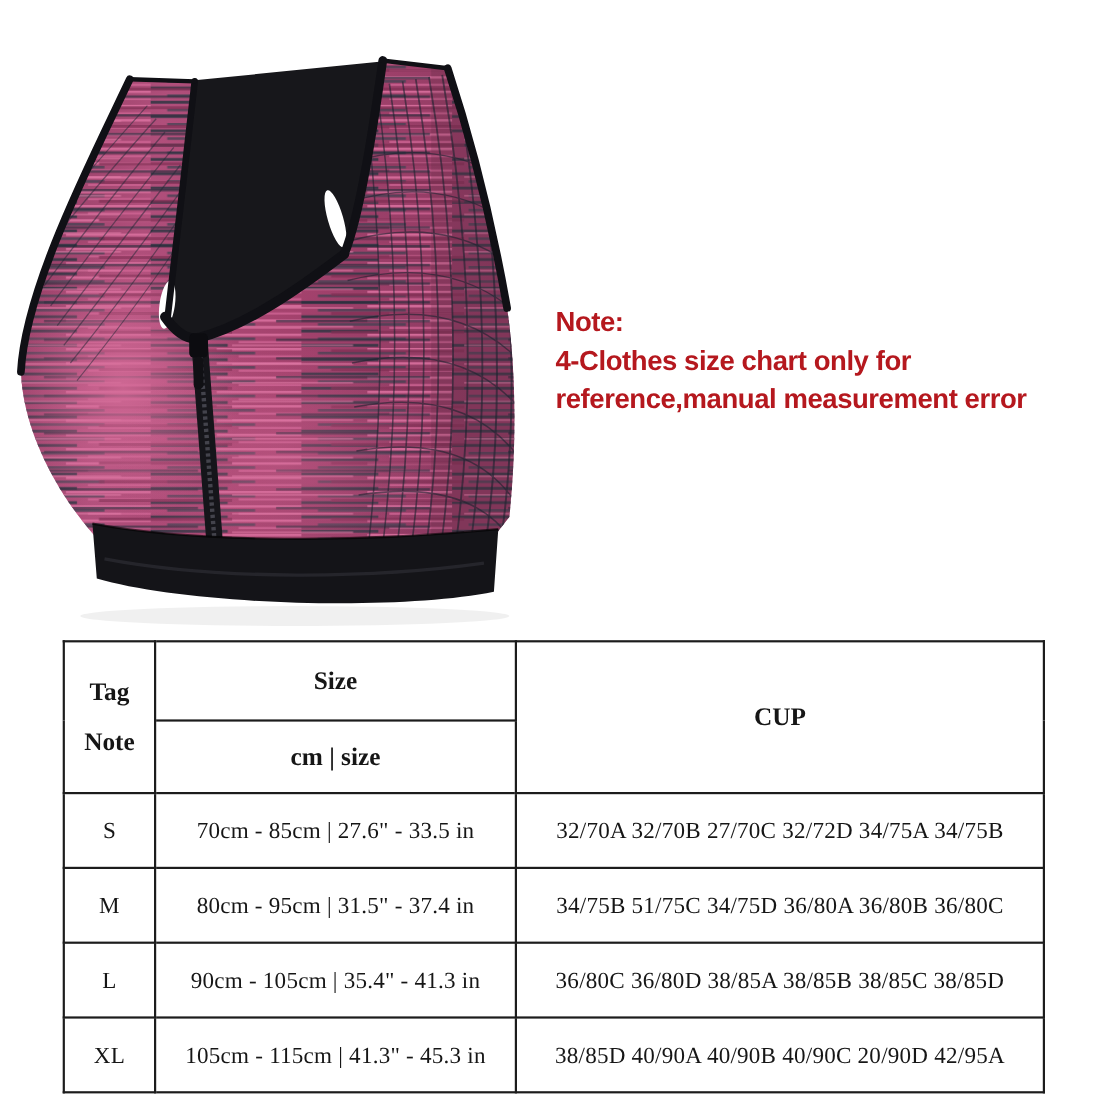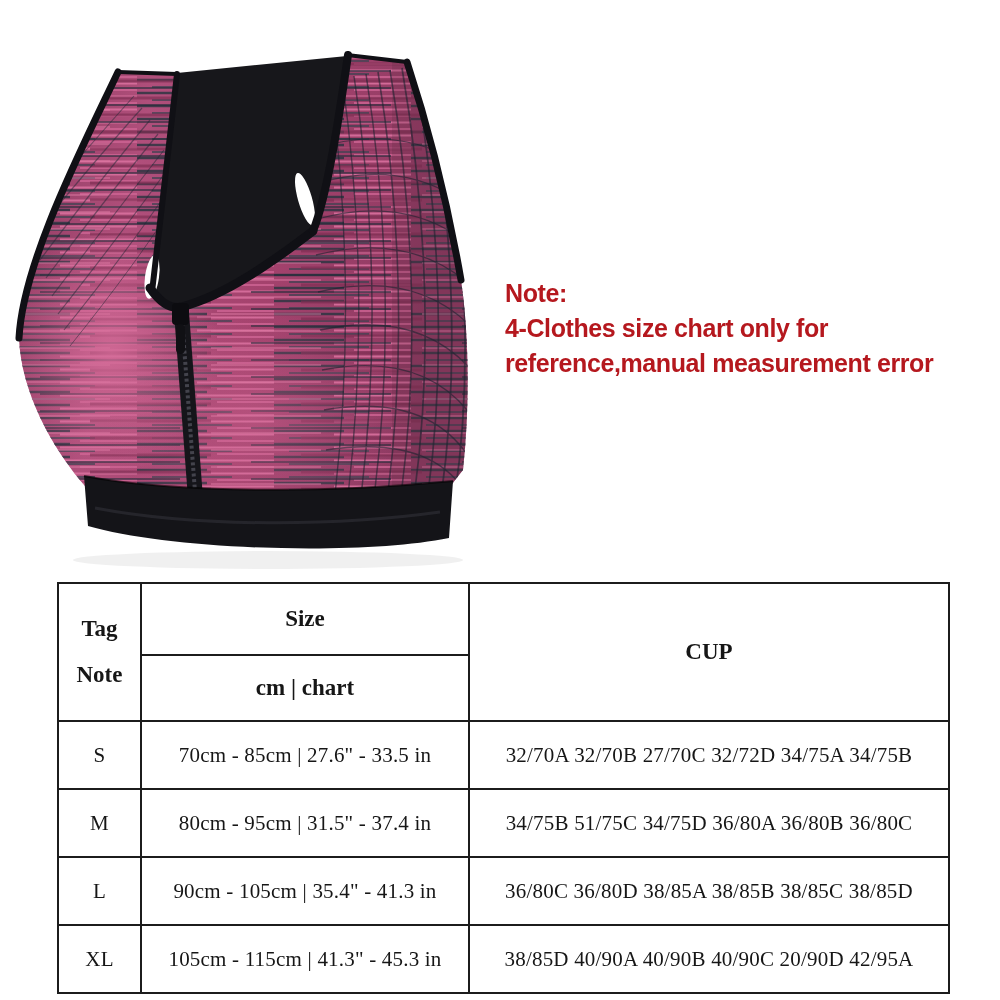--- a/index.html
+++ b/index.html
@@ -176,21 +176,21 @@
         <th class="c-tag" rowspan="2">
           <span class="stack">
             <span>Tag</span>
             <span>Note</span>
           </span>
         </th>
         <th>Size</th>
         <th rowspan="2">CUP</th>
       </tr>
       <tr class="h2">
-        <th>cm | chart</th>
+        <th>cm | size</th>
       </tr>
       <tr class="r">
         <td>S</td>
         <td>70cm - 85cm | 27.6" - 33.5 in</td>
         <td>32/70A 32/70B 27/70C 32/72D 34/75A 34/75B</td>
       </tr>
       <tr class="r">
         <td>M</td>
         <td>80cm - 95cm | 31.5" - 37.4 in</td>
         <td>34/75B 51/75C 34/75D 36/80A 36/80B 36/80C</td>

